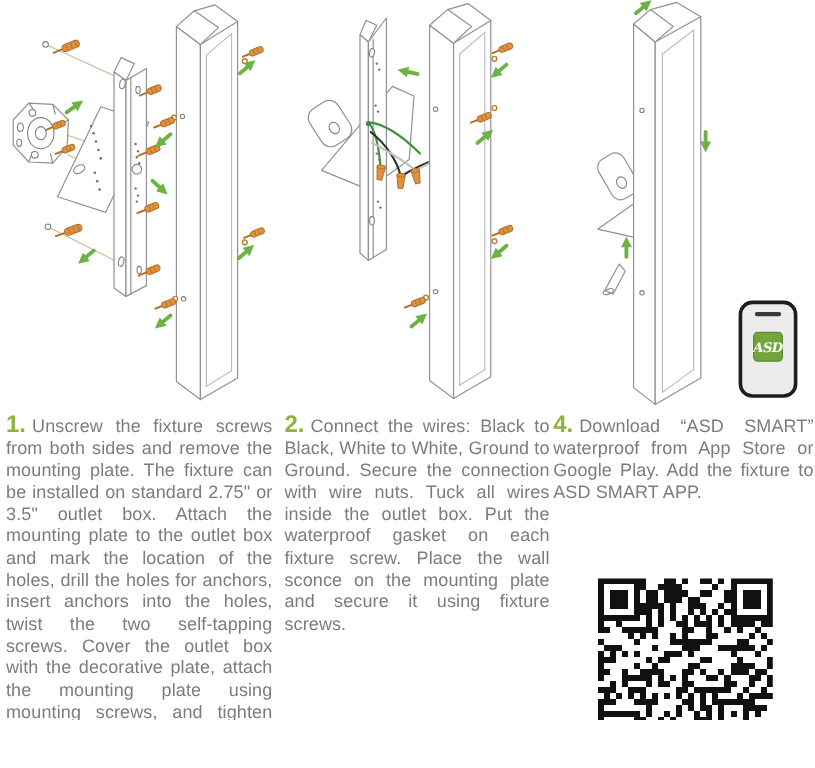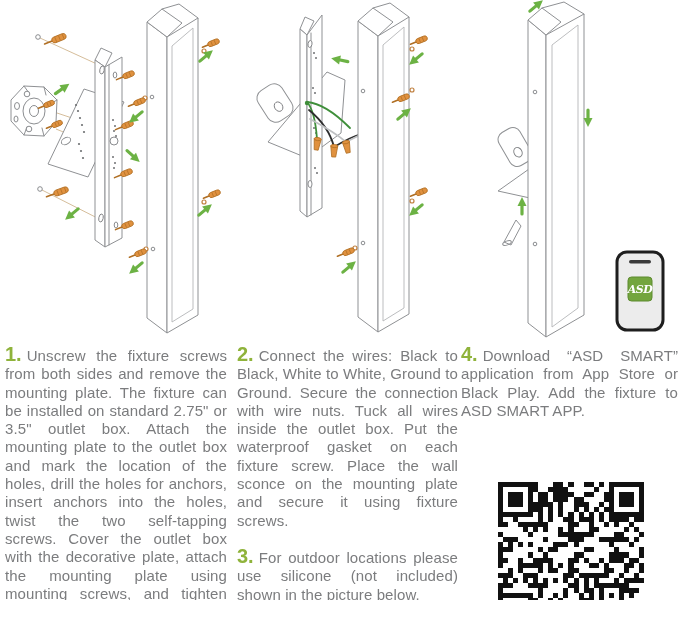--- a/index.html
+++ b/index.html
@@ -357,25 +357,24 @@
       <text x="180" y="293" class="logo-txt">ASD</text>
     </g>
   </svg>
 
   <div class="col c1">
     <p class="step"><span class="num">1.</span><span>Unscrew the fixture screws from both sides and remove the mounting plate. The fixture can be installed on standard 2.75" or 3.5" outlet box. Attach the mounting plate to the outlet box and mark the location of the holes, drill the holes for anchors, insert anchors into the holes, twist the two self-tapping screws. Cover the outlet box with the decorative plate, attach the mounting plate using mounting screws, and tighten self-tapping screws.</span></p>
   </div>
 
   <div class="col c2">
     <p class="step"><span class="num">2.</span><span>Connect the wires: Black to Black, White to White, Ground to Ground. Secure the connection with wire nuts. Tuck all wires inside the outlet box. Put the waterproof gasket on each fixture screw. Place the wall sconce on the mounting plate and secure it using fixture screws.</span></p>
-    <p class="step gap"><span class="num">3.</span><span>For outdoor locations please use silicone (not included) shown in the picture below.</span></p>
   </div>
 
   <div class="col c3">
-    <p class="step"><span class="num">4.</span><span>Download “ASD SMART” application from App Store or Black Play. Add the fixture to ASD SMART APP.</span></p>
+    <p class="step"><span class="num">4.</span><span>Download “ASD SMART” waterproof from App Store or Google Play. Add the fixture to ASD SMART APP.</span></p>
   </div>
 
   <svg id="qr" class="qr" viewBox="0 0 29 29" fill="#111" shape-rendering="crispEdges">
       <rect x="0" y="0" width="1" height="1"></rect>
       <rect x="1" y="0" width="1" height="1"></rect>
       <rect x="2" y="0" width="1" height="1"></rect>
       <rect x="3" y="0" width="1" height="1"></rect>
       <rect x="4" y="0" width="1" height="1"></rect>
       <rect x="5" y="0" width="1" height="1"></rect>
       <rect x="6" y="0" width="1" height="1"></rect>

